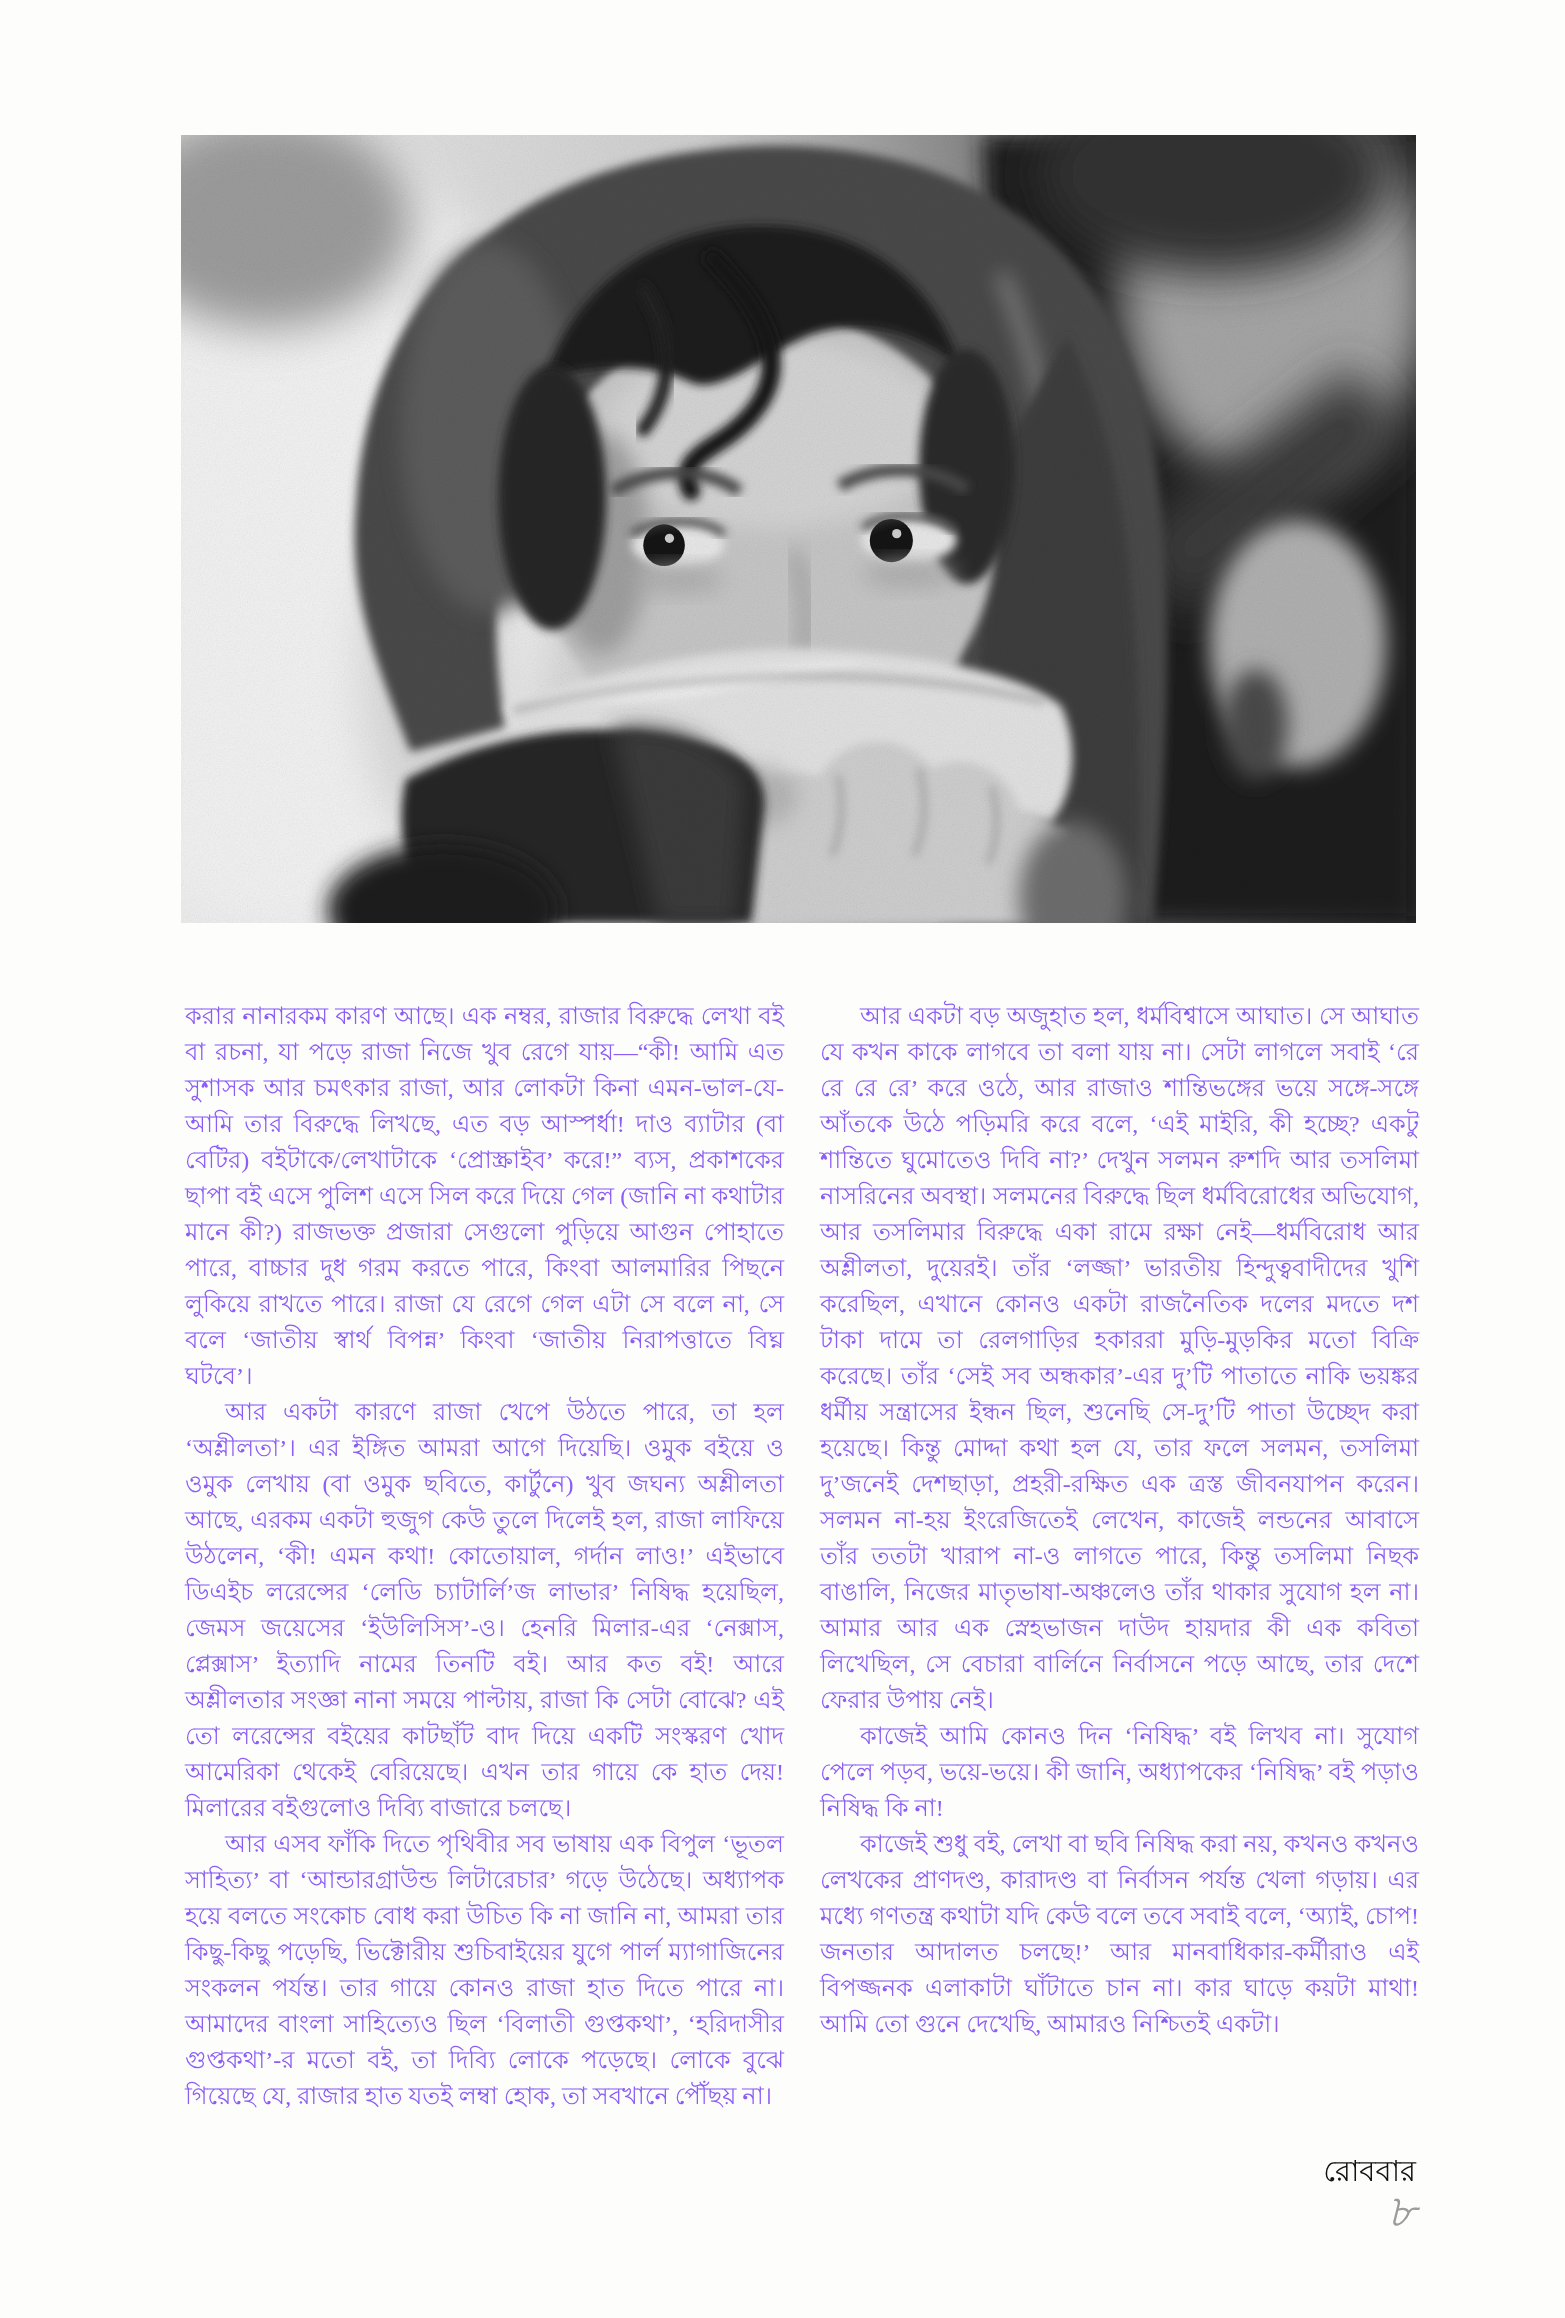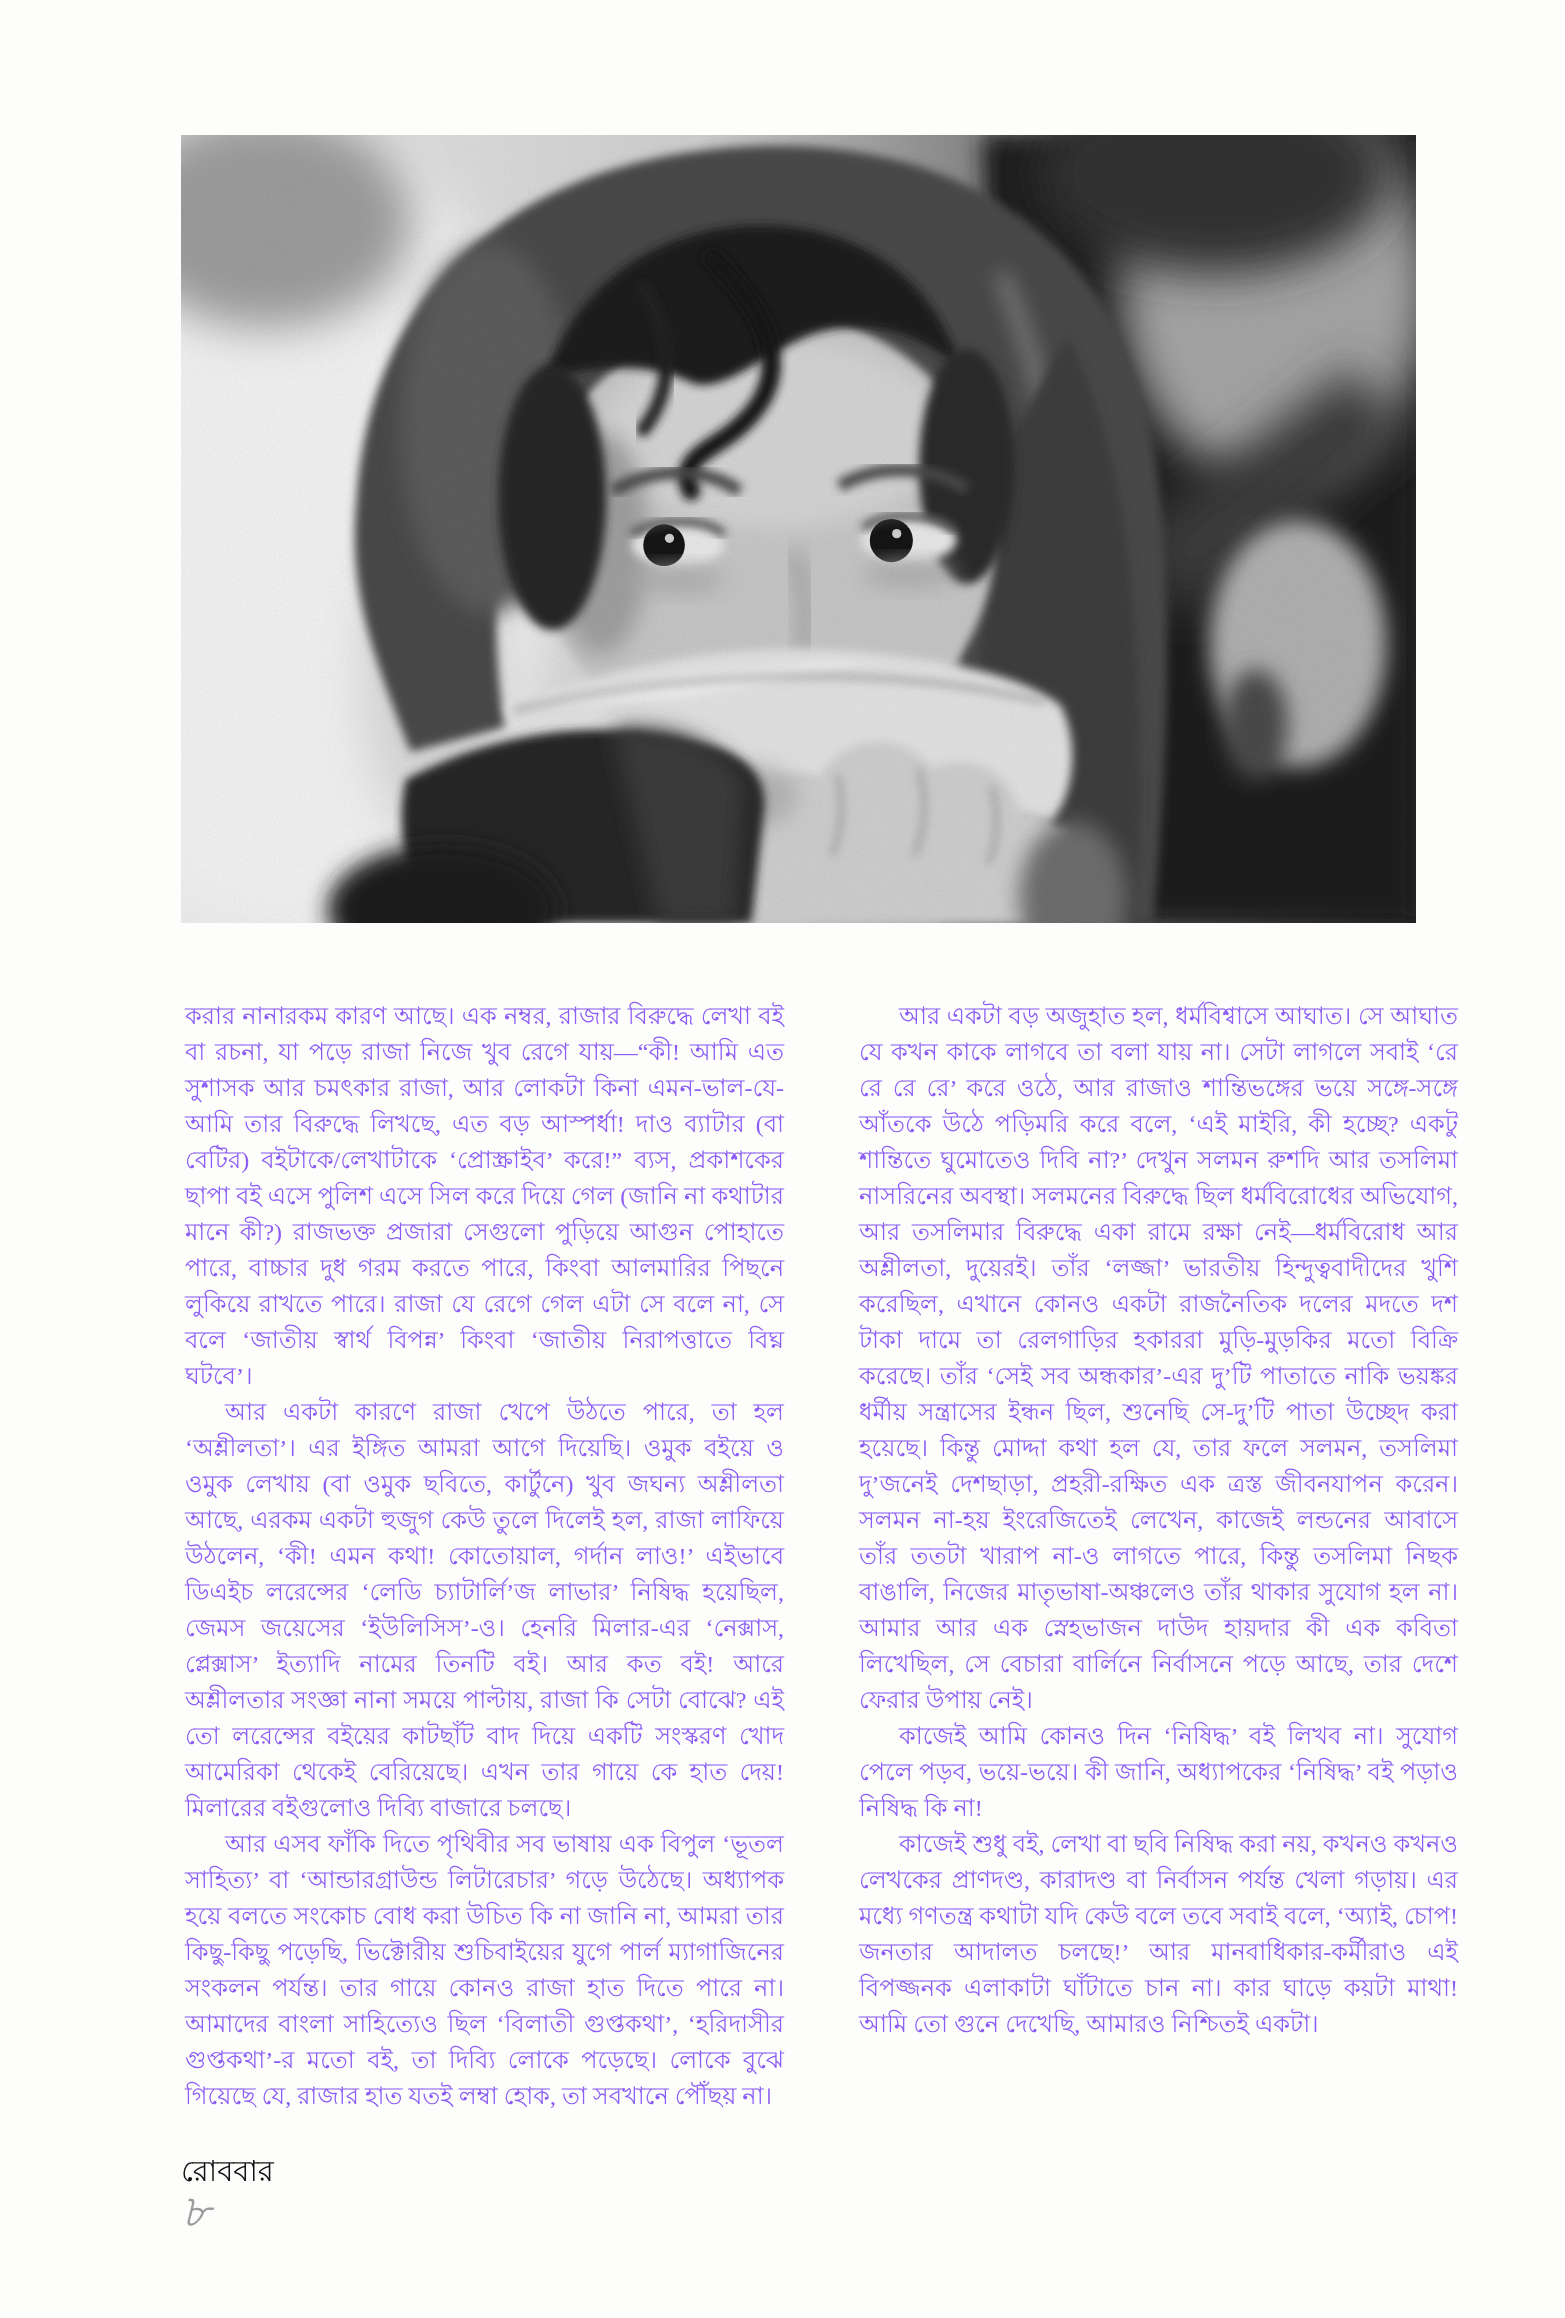--- a/index.html
+++ b/index.html
@@ -22,24 +22,24 @@
     position:absolute; top:989px; width:599px;
     font-size:24px; line-height:36px;
     text-align:justify;
     color:#8b5cf6;
     letter-spacing:0;
     margin-top:9px;
   }
   .col p { margin:0; padding:0; }
   .col p.indent { text-indent:40px; }
   .col-left  { left:185px;  }
-  .col-right { left:859px; }
+  .col-right { left:820px; }
   .footer {
     position:absolute; left:181px; top:2154px; width:1235px;
-    text-align:left;
+    text-align:right;
   }
   .magazine-name {
     font-size:29px; line-height:34px; color:#121212;
   }
   .page-number {
     font-size:45px; line-height:43px; margin-top:3.1px;
     color:#9c9c9c; font-style:italic;
   }
 </style>
 </head>

